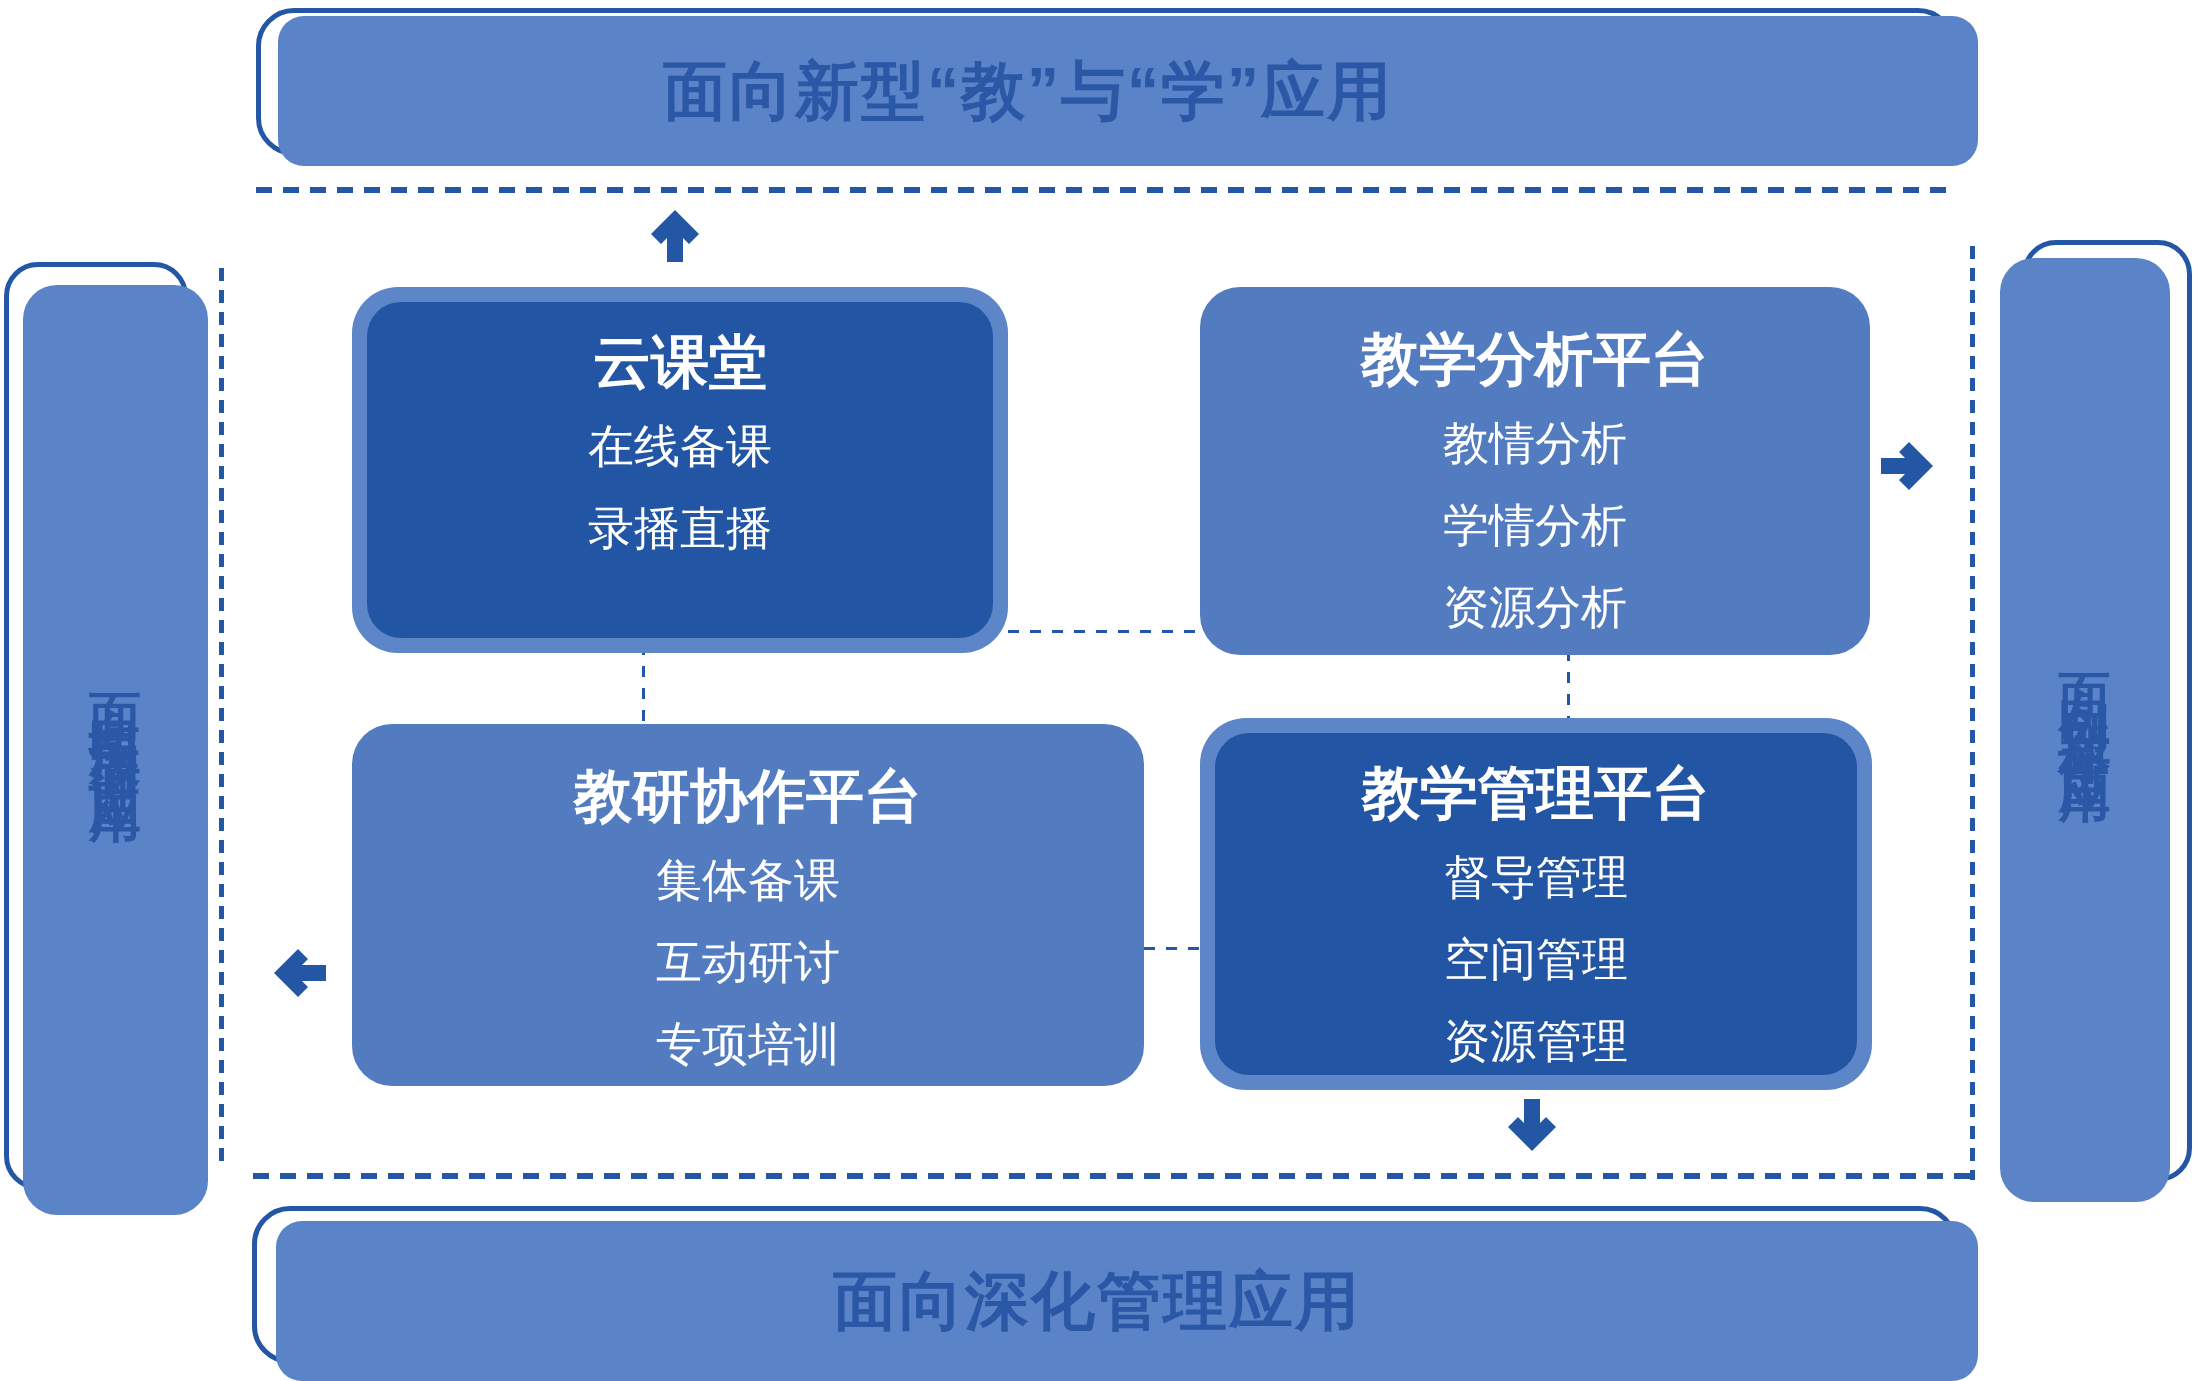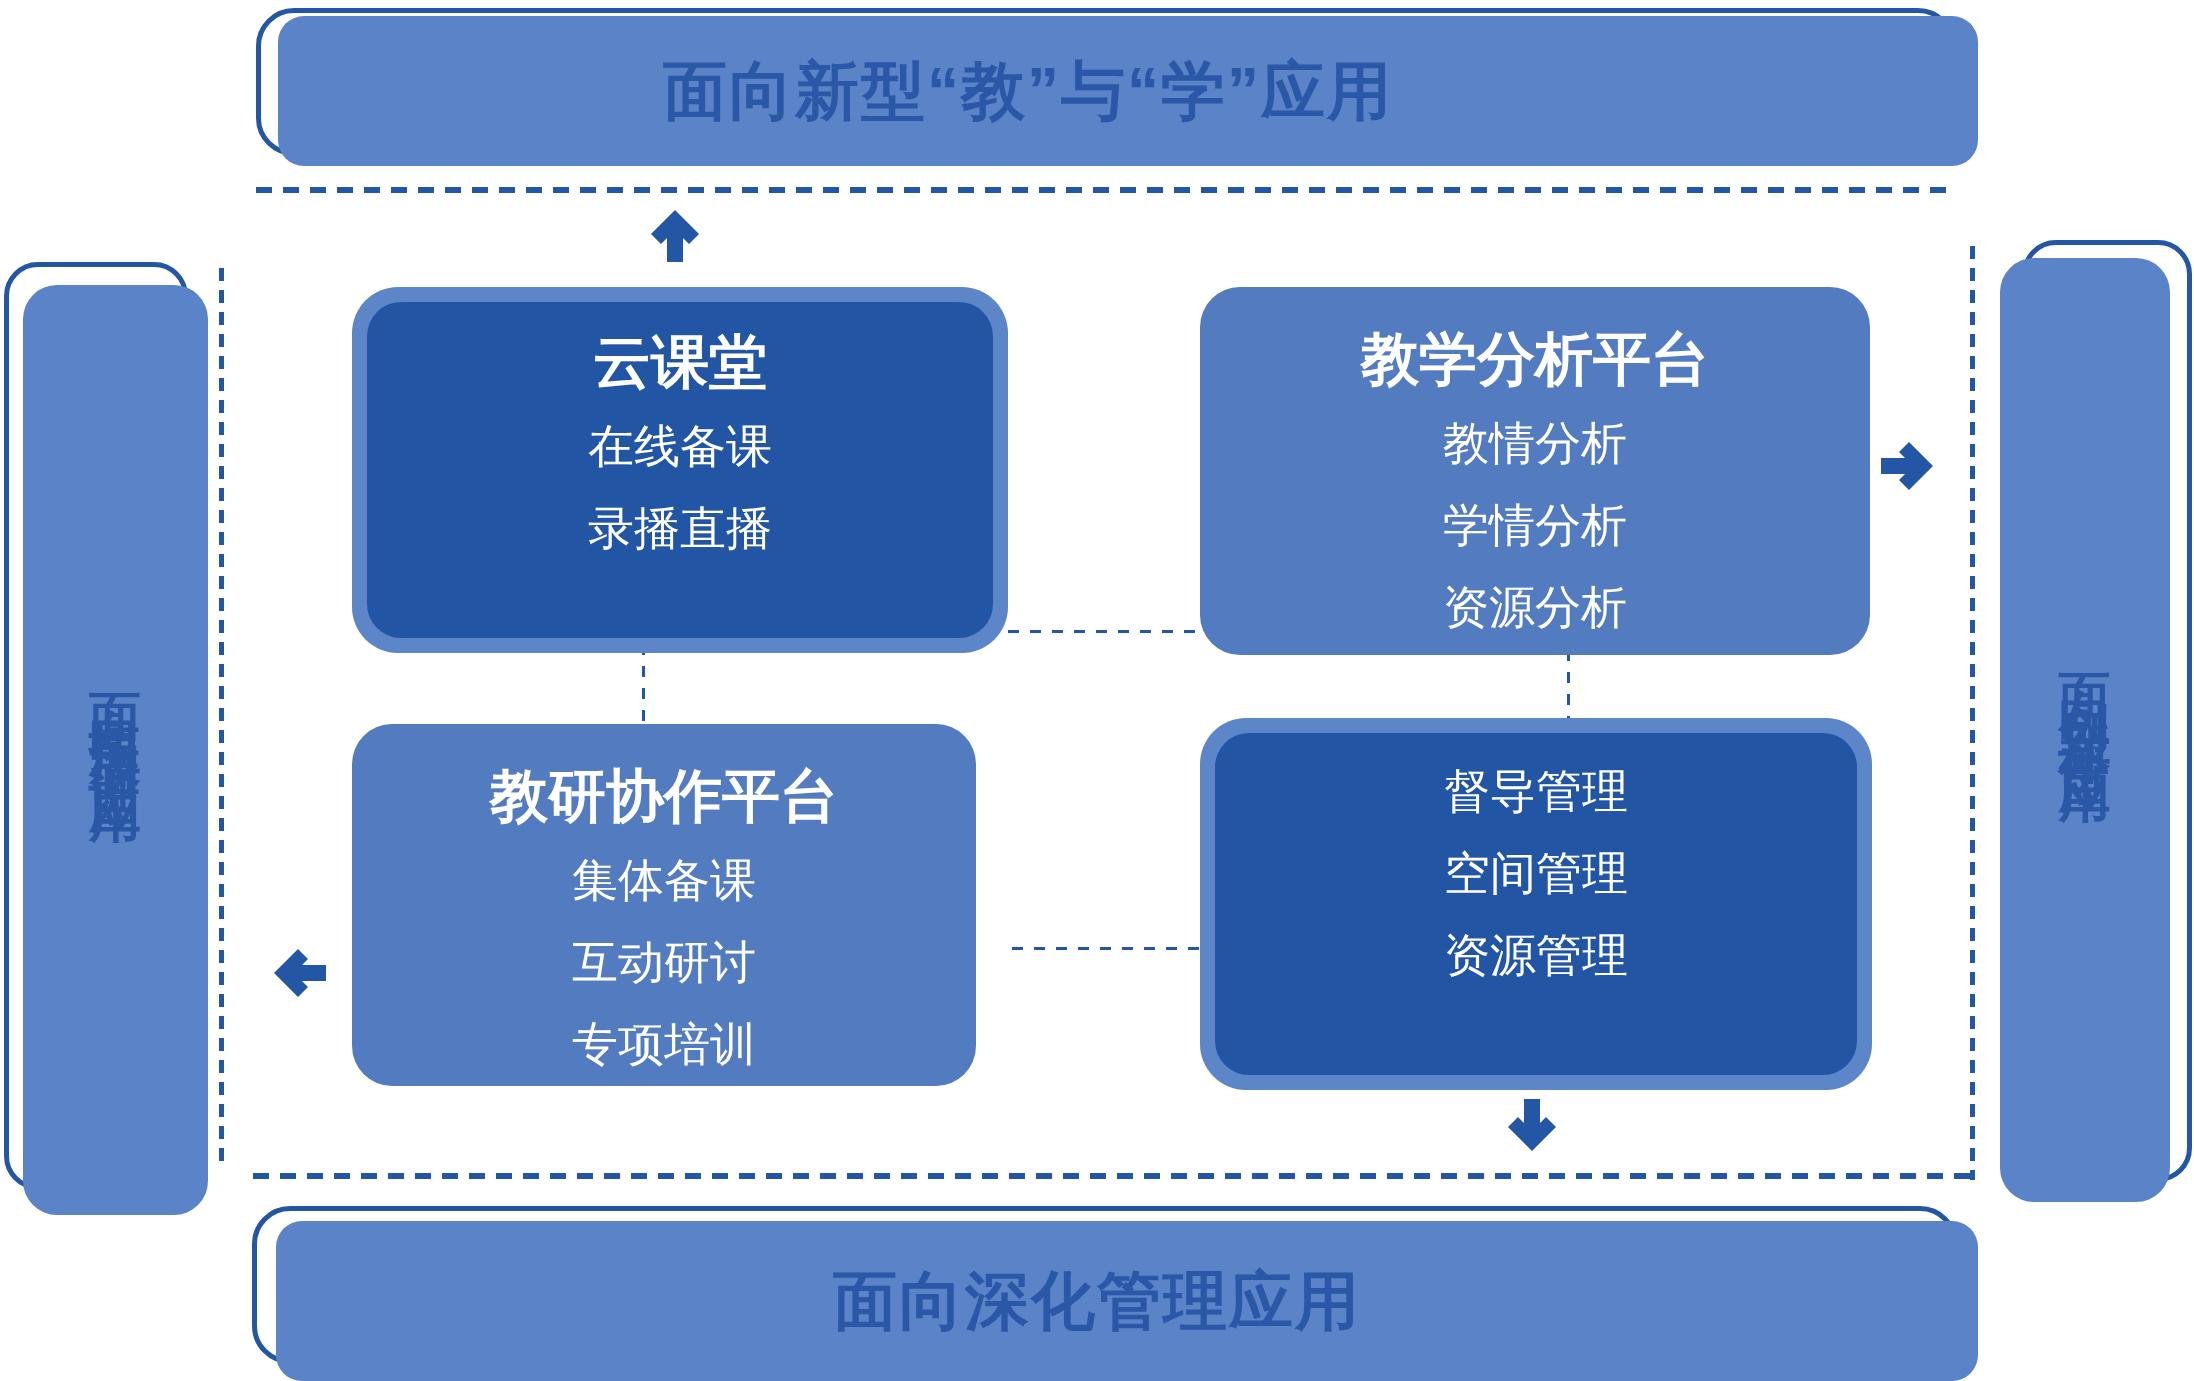--- a/index.html
+++ b/index.html
@@ -165,30 +165,31 @@
 
   <div class="pbox medium" style="left:1200px;top:287px;width:670px;height:368px;">
     <div class="inner">
       <div class="box-title">教学分析平台</div>
       <div class="box-item">教情分析</div>
       <div class="box-item">学情分析</div>
       <div class="box-item">资源分析</div>
     </div>
   </div>
 
-  <div class="pbox medium" style="left:352px;top:724px;width:624px;height:362px;">
+  <div class="pbox medium" style="left:352px;top:724px;width:792px;height:362px;">
     <div class="inner">
       <div class="box-title">教研协作平台</div>
       <div class="box-item">集体备课</div>
       <div class="box-item">互动研讨</div>
       <div class="box-item">专项培训</div>
     </div>
   </div>
 
   <div class="pbox dark" style="left:1200px;top:718px;width:672px;height:372px;">
     <div class="inner">
+      <div class="box-title">教学管理平台</div>
       <div class="box-item">督导管理</div>
       <div class="box-item">空间管理</div>
       <div class="box-item">资源管理</div>
     </div>
   </div>
 
 </div>
 
 </body></html>

